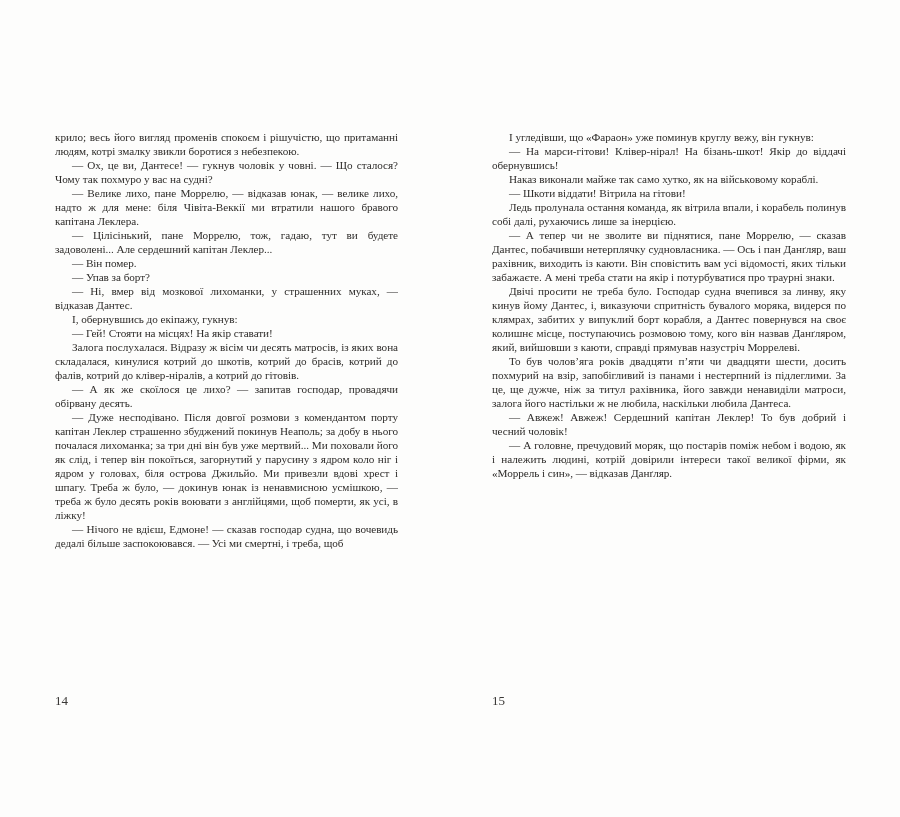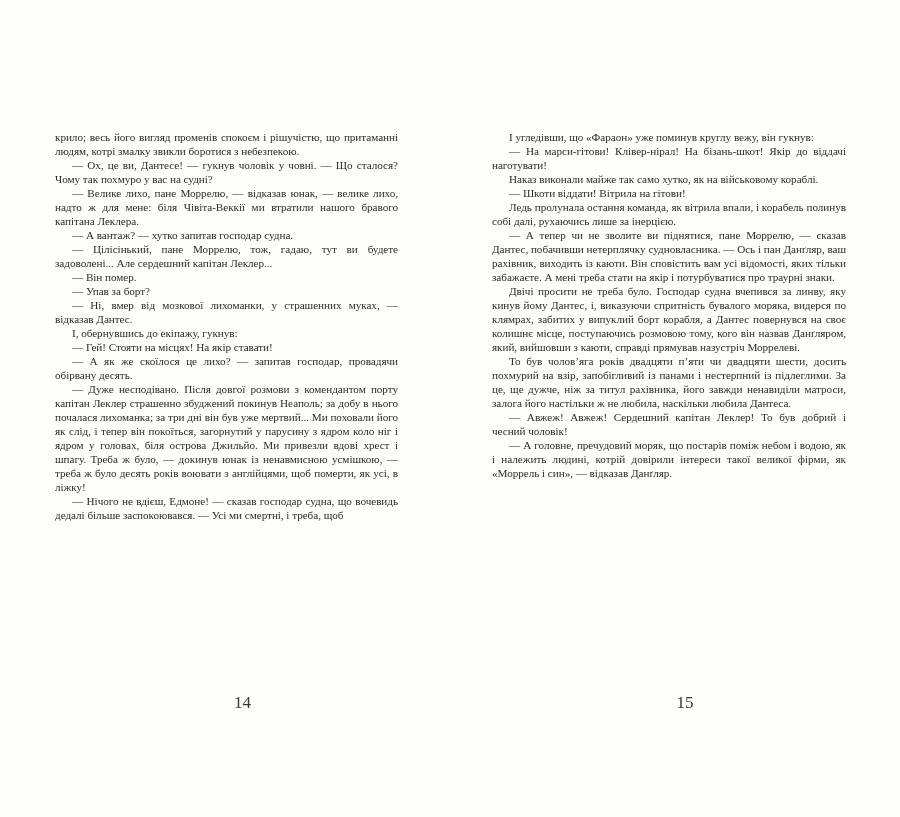--- a/index.html
+++ b/index.html
@@ -39,58 +39,58 @@
   .text-column p.para {
     margin: 0;
     text-indent: 17px;
   }
   .text-column p.para.continued {
     text-indent: 0;
   }
   .page-number {
     position: absolute;
     top: 563px;
-    left: 16px;
+    left: 0;
     width: 100%;
-    text-align: center;
-    font-size: 17px;
+    text-align: left;
+    font-size: 13px;
     color: #3a3836;
   }
 </style>
 </head>
 <body>
 
 <div class="spread">
 
   <section class="page left">
     <div class="text-column">
       <p class="para continued">крило; весь його вигляд променів спокоєм і рішучістю, що притаманні людям, котрі змалку звикли боротися з небезпекою.</p>
       <div>
           <p class="para">— Ох, це ви, Дантесе! — гукнув чоловік у човні. — Що сталося? Чому так похмуро у вас на судні?</p>
           <p class="para">— Велике лихо, пане Моррелю, — відказав юнак, — велике лихо, надто ж для мене: біля Чівіта-Веккії ми втратили нашого бравого капітана Леклера.</p>
-          <p class="para">— А вантаж? — хутко запитав господар судна.</p>
           <p class="para">— Цілісінький, пане Моррелю, тож, гадаю, тут ви будете задоволені... Але сердешний капітан Леклер...</p>
           <p class="para">— Він помер.</p>
           <p class="para">— Упав за борт?</p>
           <p class="para">— Ні, вмер від мозкової лихоманки, у страшенних муках, — відказав Дантес.</p>
           <p class="para">І, обернувшись до екіпажу, гукнув:</p>
           <p class="para">— Гей! Стояти на місцях! На якір ставати!</p>
+          <p class="para">Залога послухалася. Відразу ж вісім чи десять матросів, із яких вона складалася, кинулися котрий до шкотів, котрий до брасів, котрий до фалів, котрий до клівер-ніралів, а котрий до гітовів.</p>
           <p class="para">— А як же скоїлося це лихо? — запитав господар, провадячи обірвану десять.</p>
           <p class="para">— Дуже несподівано. Після довгої розмови з комендантом порту капітан Леклер страшенно збуджений покинув Неаполь; за добу в нього почалася лихоманка; за три дні він був уже мертвий... Ми поховали його як слід, і тепер він покоїться, загорнутий у парусину з ядром коло ніг і ядром у головах, біля острова Джильйо. Ми привезли вдові хрест і шпагу. Треба ж було, — докинув юнак із ненавмисною усмішкою, — треба ж було десять років воювати з англійцями, щоб померти, як усі, в ліжку!</p>
           <p class="para">— Нічого не вдієш, Едмоне! — сказав господар судна, що вочевидь дедалі більше заспокоювався. — Усі ми смертні, і треба, щоб</p>
         </div>
     </div>
     <div class="page-number">14</div>
   </section>
 
   <section class="page right">
     <div class="text-column">
       <div>
           <p class="para">І угледівши, що «Фараон» уже поминув круглу вежу, він гукнув:</p>
-          <p class="para">— На марси-гітови! Клівер-нірал! На бізань-шкот! Якір до віддачі наготувати!</p>
+          <p class="para">— На марси-гітови! Клівер-нірал! На бізань-шкот! Якір до віддачі обернувшись!</p>
           <p class="para">Наказ виконали майже так само хутко, як на військовому кораблі.</p>
           <p class="para">— Шкоти віддати! Вітрила на гітови!</p>
           <p class="para">Ледь пролунала остання команда, як вітрила впали, і корабель полинув собі далі, рухаючись лише за інерцією.</p>
           <p class="para">— А тепер чи не зволите ви піднятися, пане Моррелю, — сказав Дантес, побачивши нетерплячку судновласника. — Ось і пан Данґляр, ваш рахівник, виходить із каюти. Він сповістить вам усі відомості, яких тільки забажаєте. А мені треба стати на якір і потурбуватися про траурні знаки.</p>
           <p class="para">Двічі просити не треба було. Господар судна вчепився за линву, яку кинув йому Дантес, і, виказуючи спритність бувалого моряка, видерся по клямрах, забитих у випуклий борт корабля, а Дантес повернувся на своє колишнє місце, поступаючись розмовою тому, кого він назвав Данґляром, який, вийшовши з каюти, справді прямував назустріч Моррелеві.</p>
           <p class="para">То був чолов’яга років двадцяти п’яти чи двадцяти шести, досить похмурий на взір, запобігливий із панами і нестерпний із підлеглими. За це, ще дужче, ніж за титул рахівника, його завжди ненавиділи матроси, залога його настільки ж не любила, наскільки любила Дантеса.</p>
           <p class="para">— Авжеж! Авжеж! Сердешний капітан Леклер! То був добрий і чесний чоловік!</p>
           <p class="para">— А головне, пречудовий моряк, що постарів поміж небом і водою, як і належить людині, котрій довірили інтереси такої великої фірми, як «Моррель і син», — відказав Данґляр.</p>
         </div>
     </div>

